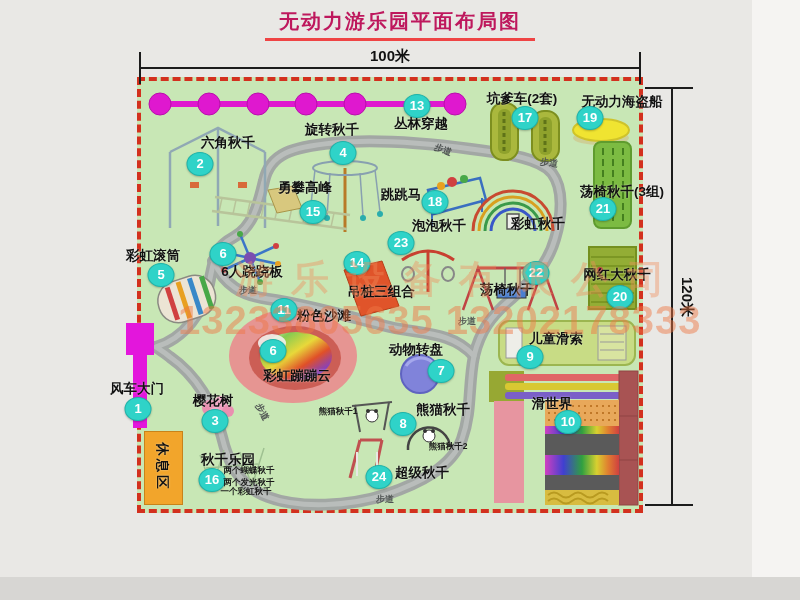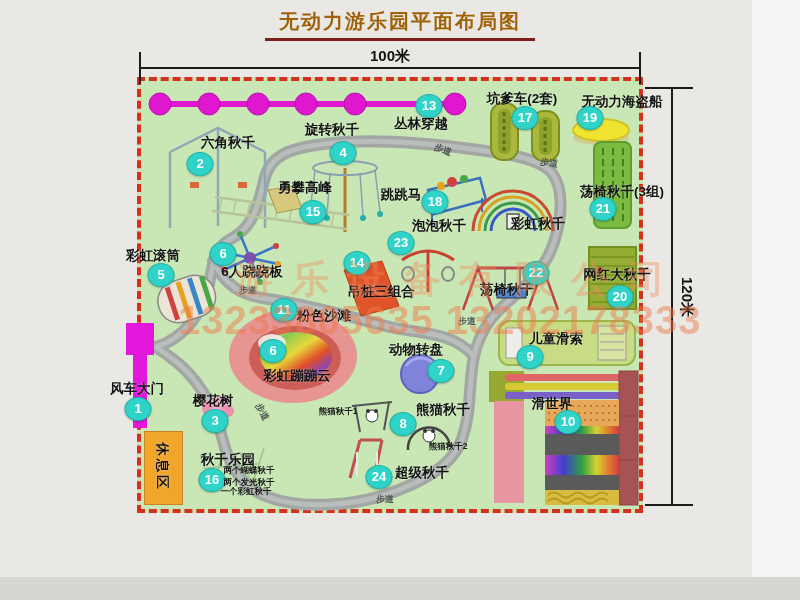--- a/index.html
+++ b/index.html
@@ -15,21 +15,21 @@
   .lbl{position:absolute;color:#111;font-weight:bold;font-size:13.5px;white-space:nowrap;z-index:4;
        transform:translate(-50%,-50%);text-shadow:0 0 2px rgba(255,255,255,.55);}
   .sub{position:absolute;color:#1a1a1a;font-weight:bold;font-size:8.5px;white-space:nowrap;z-index:4;
        transform:translate(-50%,-50%);}
   .badge{position:absolute;width:25px;height:22px;border-radius:50%;background:#2fd3c8;
          border:1px solid #1fb3a9;color:#fff;font-weight:bold;font-size:13px;line-height:22px;
          text-align:center;transform:translate(-50%,-50%);z-index:4;box-shadow:0 1px 2px rgba(0,0,0,.25);}
   .plb{position:absolute;color:#4e5352;font-weight:bold;font-size:9px;white-space:nowrap;z-index:4;
        transform:translate(-50%,-50%);}
   .title{position:absolute;left:400px;top:8px;transform:translateX(-50%);font-size:20px;font-weight:bold;
-         color:#a16207;letter-spacing:2px;border-bottom:3px solid #7f1d1d;padding:0 14px 3px;z-index:5;white-space:nowrap;}
+         color:#be185d;letter-spacing:2px;border-bottom:3px solid #ef4444;padding:0 14px 3px;z-index:5;white-space:nowrap;}
   .dim-lbl{position:absolute;color:#111;font-weight:bold;font-size:15px;z-index:5;transform:translate(-50%,-50%);white-space:nowrap;}
   .dim-line{position:absolute;background:#1c1c1c;z-index:5;}
   .road{position:absolute;left:85px;top:519px;width:631px;height:58px;z-index:3;
         background:linear-gradient(#93939b 0,#93939b 3px,#56565e 3px,#56565e 54px,#3c3c42 54px);}
   .lane{position:absolute;left:0;width:100%;height:3px;
         background:repeating-linear-gradient(90deg,#f2f2f2 0 22px,rgba(0,0,0,0) 22px 40px);}
   .midline{position:absolute;left:0;top:27px;width:100%;height:3px;background:#bfa14a;}
   .road-label{position:absolute;left:0;top:0;width:100%;height:100%;display:flex;align-items:center;
               justify-content:center;color:#0d0d0d;font-weight:bold;font-size:30px;letter-spacing:14px;
               white-space:pre;}
@@ -343,21 +343,21 @@
   <span class="badge" style="left:403px;top:424px;">8</span>
   <span class="lbl" style="left:556px;top:339px;">儿童滑索</span>
   <span class="badge" style="left:530px;top:357px;">9</span>
   <span class="lbl" style="left:552px;top:404px;">滑世界</span>
   <span class="badge" style="left:568px;top:422px;">10</span>
   <span class="lbl" style="left:324px;top:316px;">粉色沙滩</span>
   <span class="badge" style="left:284px;top:310px;">11</span>
   <span class="lbl" style="left:297px;top:376px;">彩虹蹦蹦云</span>
   <span class="badge" style="left:273px;top:351px;">6</span>
   <span class="lbl" style="left:421px;top:124px;">丛林穿越</span>
-  <span class="badge" style="left:417px;top:106px;margin-left:12px;">13</span>
+  <span class="badge" style="left:417px;top:106px;">13</span>
   <span class="lbl" style="left:381px;top:292px;">吊桩三组合</span>
   <span class="badge" style="left:357px;top:263px;">14</span>
   <span class="lbl" style="left:305px;top:188px;">勇攀高峰</span>
   <span class="badge" style="left:313px;top:212px;">15</span>
   <span class="lbl" style="left:228px;top:460px;">秋千乐园</span>
   <span class="badge" style="left:212px;top:480px;text-align:center;">16</span>
   <span class="lbl" style="left:522px;top:99px;">坑爹车(2套)</span>
   <span class="badge" style="left:525px;top:118px;">17</span>
   <span class="lbl" style="left:401px;top:195px;">跳跳马</span>
   <span class="badge" style="left:435px;top:202px;">18</span>

